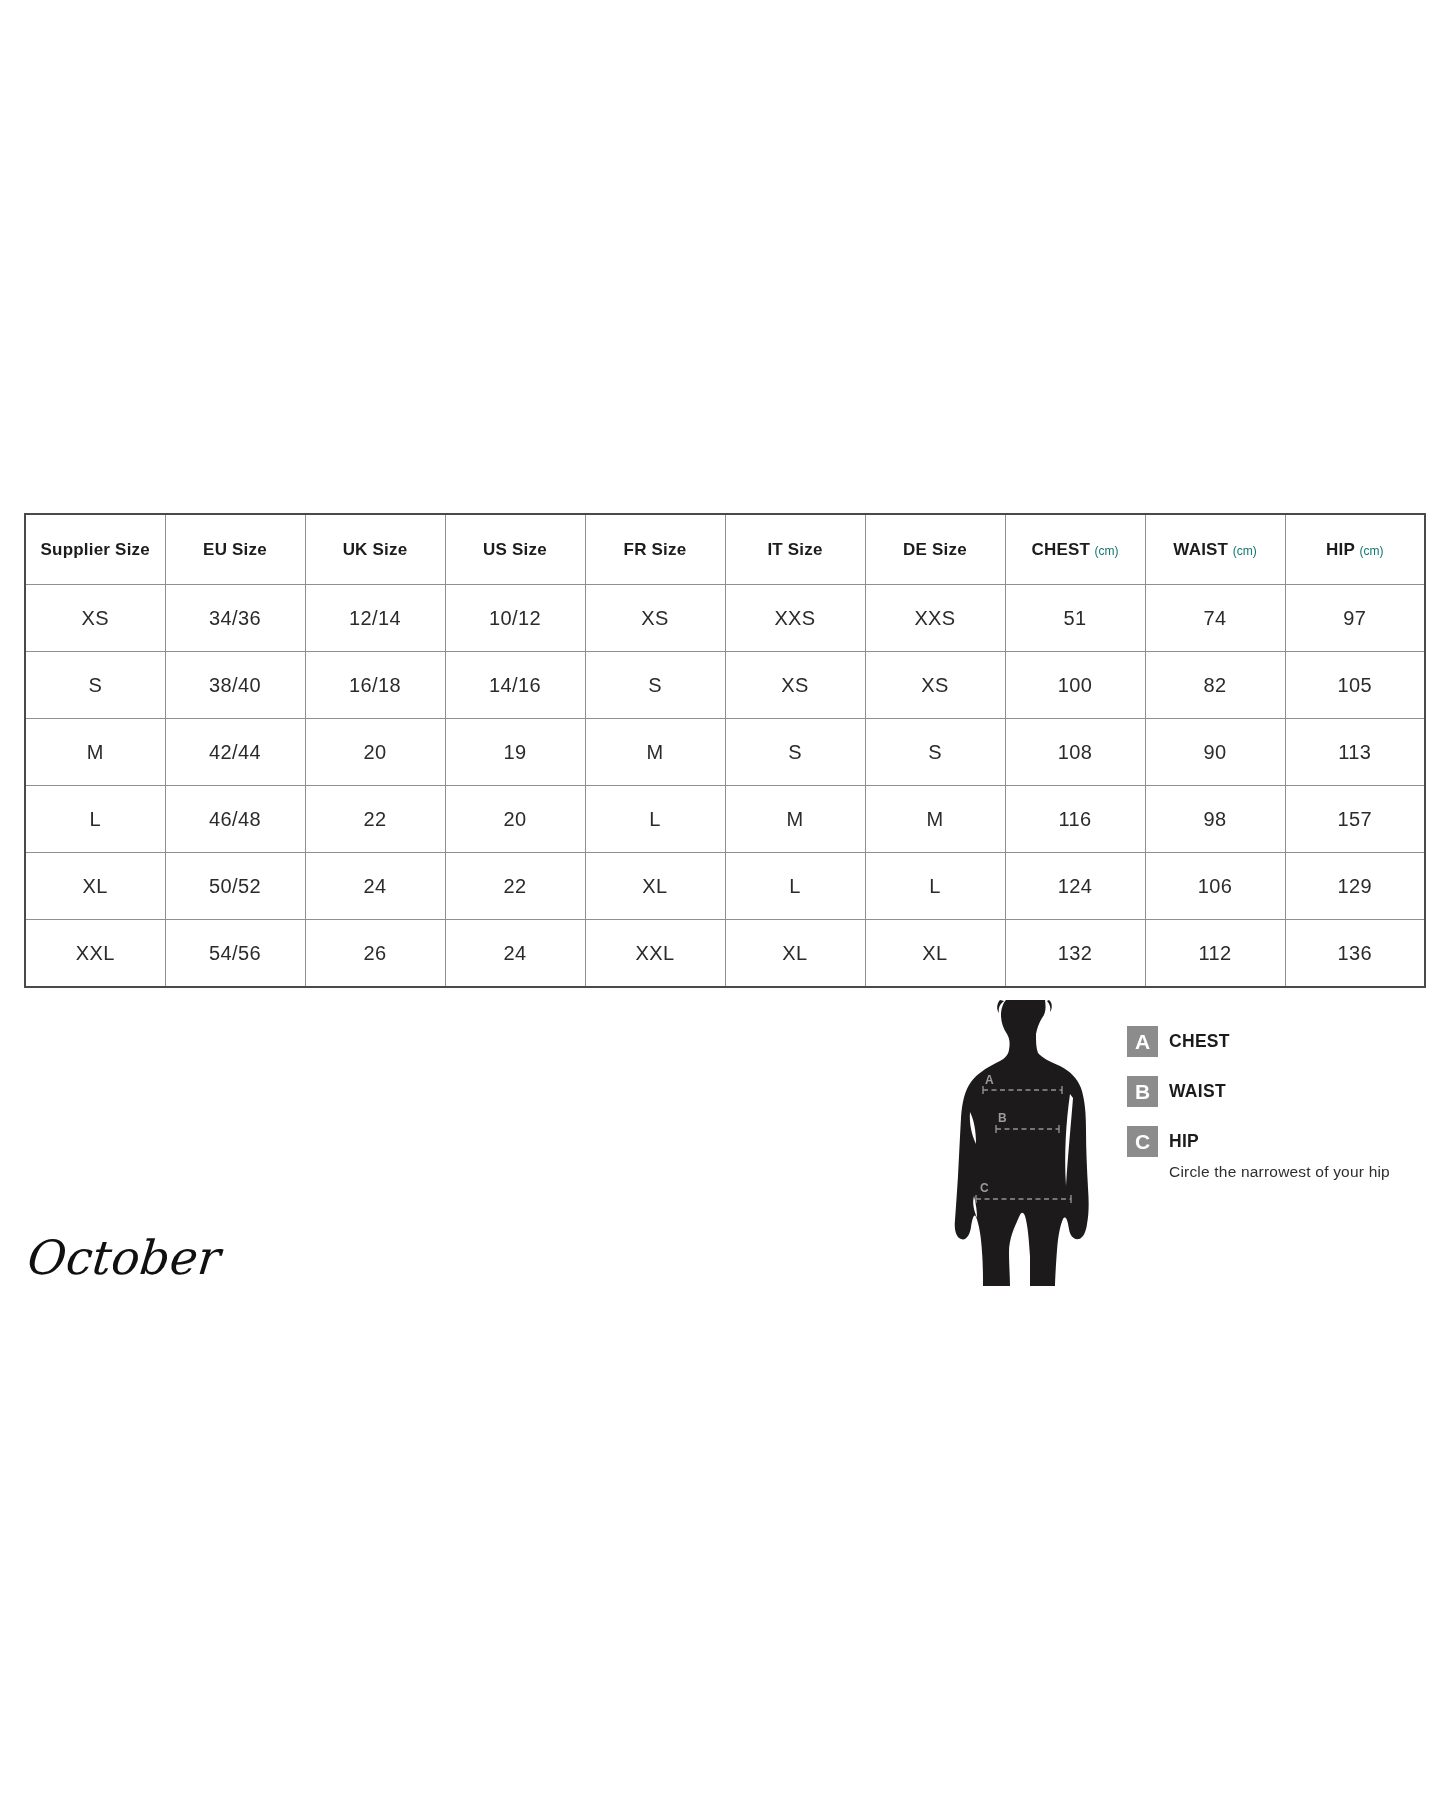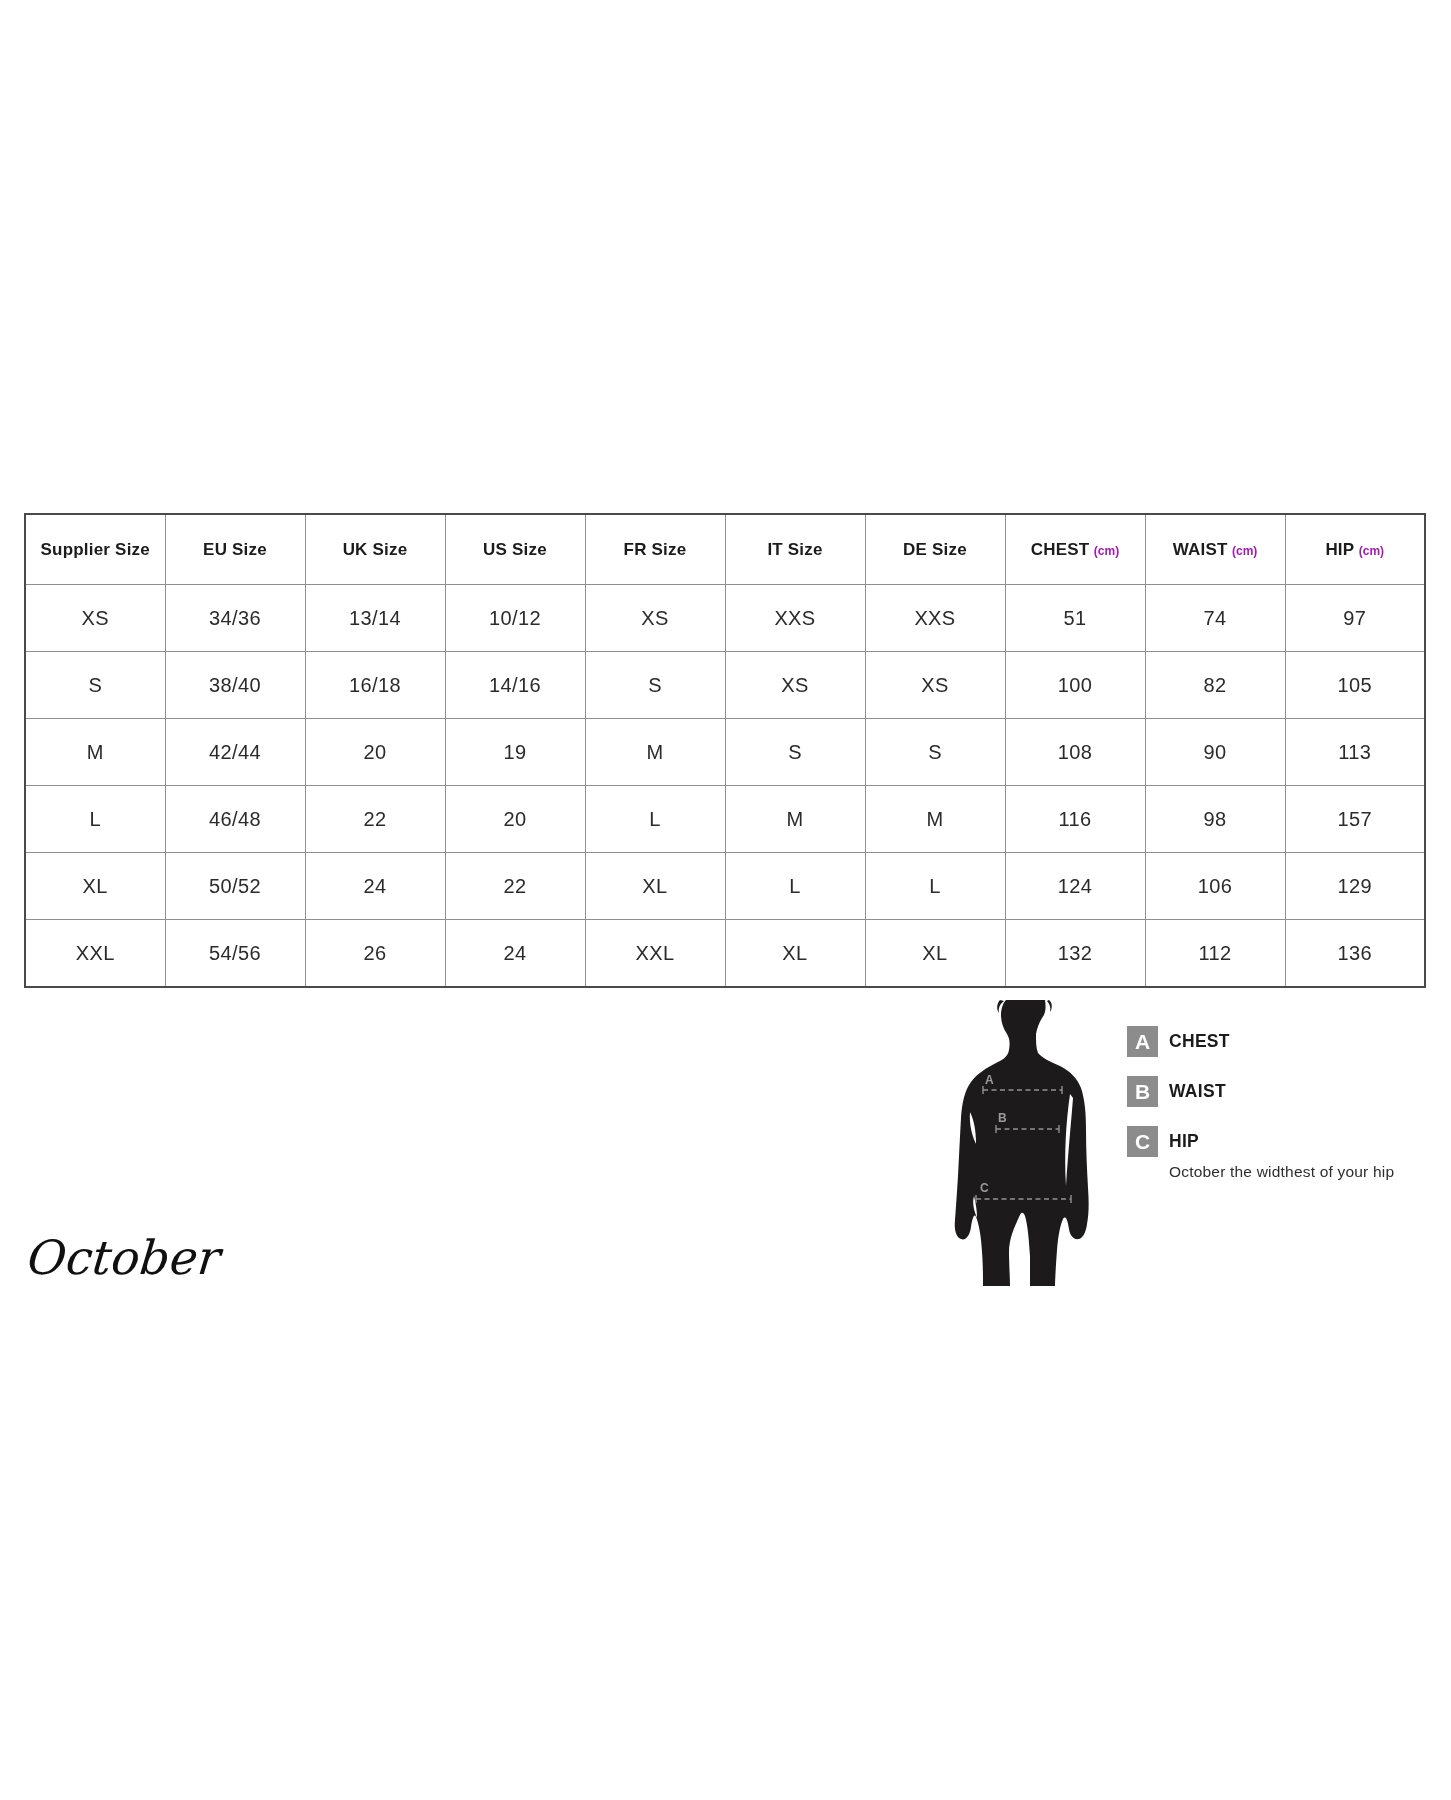--- a/index.html
+++ b/index.html
@@ -42,22 +42,22 @@
   }
   .h-label {
     font-size: 17px;
     font-weight: 700;
     color: #1c1c1c;
     letter-spacing: 0.2px;
     line-height: 1.15;
   }
   .h-unit {
     font-size: 12px;
-    font-weight: 700;
-    color: #a21caf;
+    font-weight: 400;
+    color: #0f766e;
     letter-spacing: 0;
   }
 
   
   .figure-svg {
     position: absolute;
     left: 948px;
     top: 998px;
     width: 160px;
     height: 300px;
@@ -142,21 +142,21 @@
         <th><span class="h-label">DE Size</span></th>
         <th><span class="h-label">CHEST</span> <span class="h-unit">(cm)</span></th>
         <th><span class="h-label">WAIST</span> <span class="h-unit">(cm)</span></th>
         <th><span class="h-label">HIP</span> <span class="h-unit">(cm)</span></th>
       </tr>
     </thead>
     <tbody>
         <tr>
           <td>XS</td>
           <td>34/36</td>
-          <td>13/14</td>
+          <td>12/14</td>
           <td>10/12</td>
           <td>XS</td>
           <td>XXS</td>
           <td>XXS</td>
           <td>51</td>
           <td>74</td>
           <td>97</td>
         </tr>
         <tr>
           <td>S</td>
@@ -307,21 +307,21 @@
         <div class="guide-title">WAIST</div>
       </div>
     </div>
 
     <div class="guide-item">
       <div class="guide-head">
         <div class="badge">C</div>
         <div class="guide-title">HIP</div>
       </div>
       <div class="guide-desc">
-        <span>October the widthest of your hip</span>
+        <span>Circle the narrowest of your hip</span>
       </div>
     </div>
 
   </div>
 
   <div class="brand-logo">October</div>
 
 </div>
 
 </body></html>

